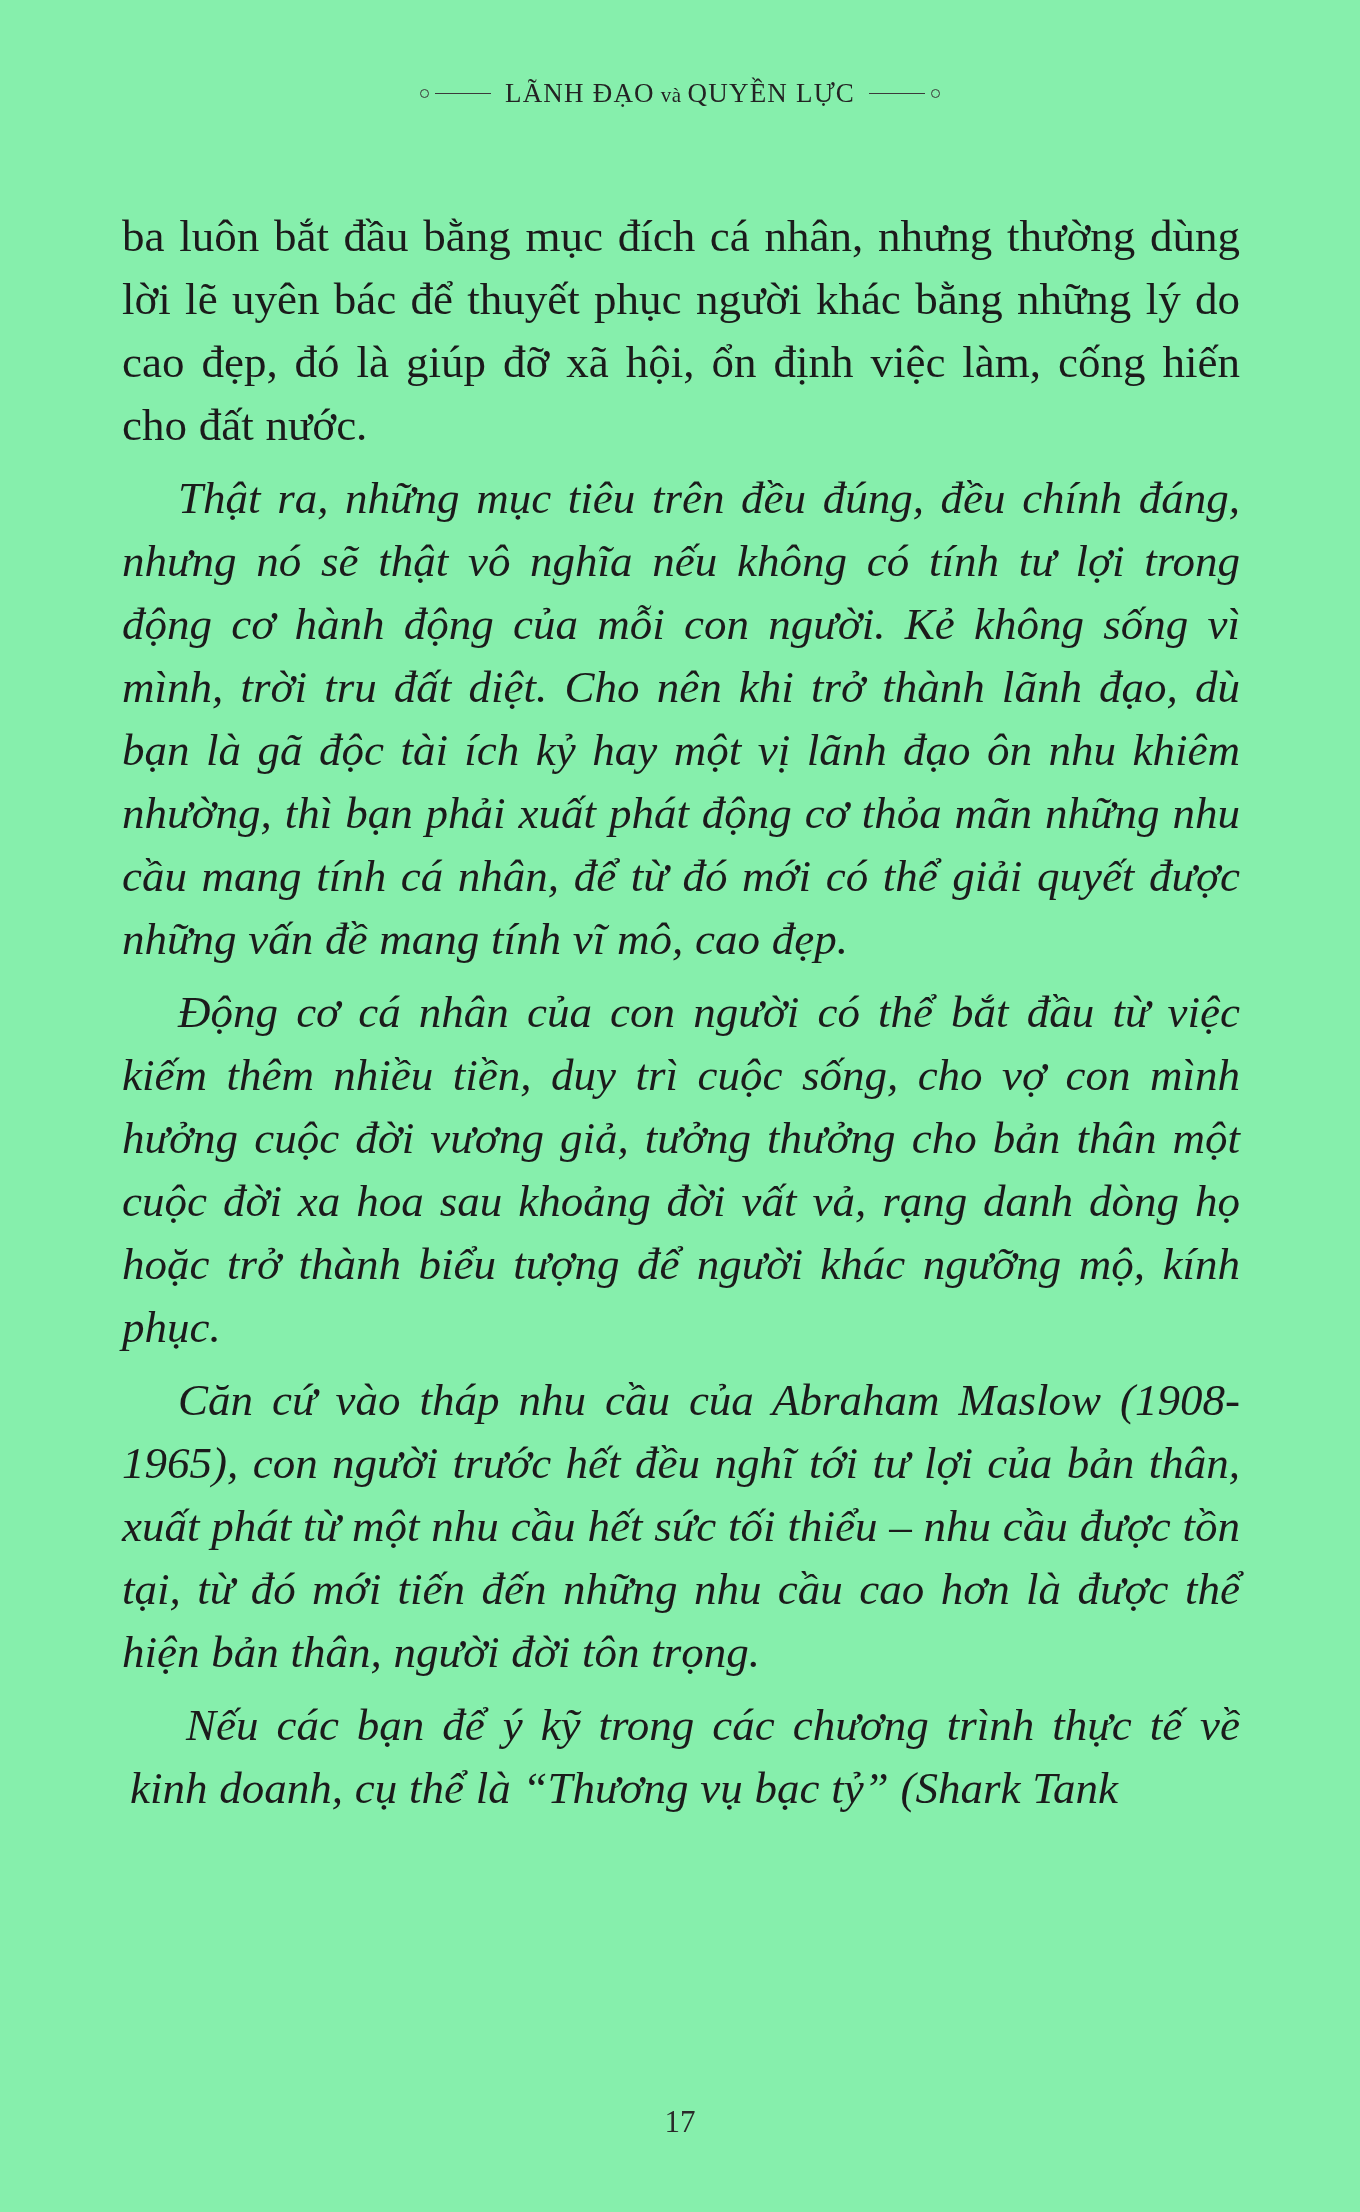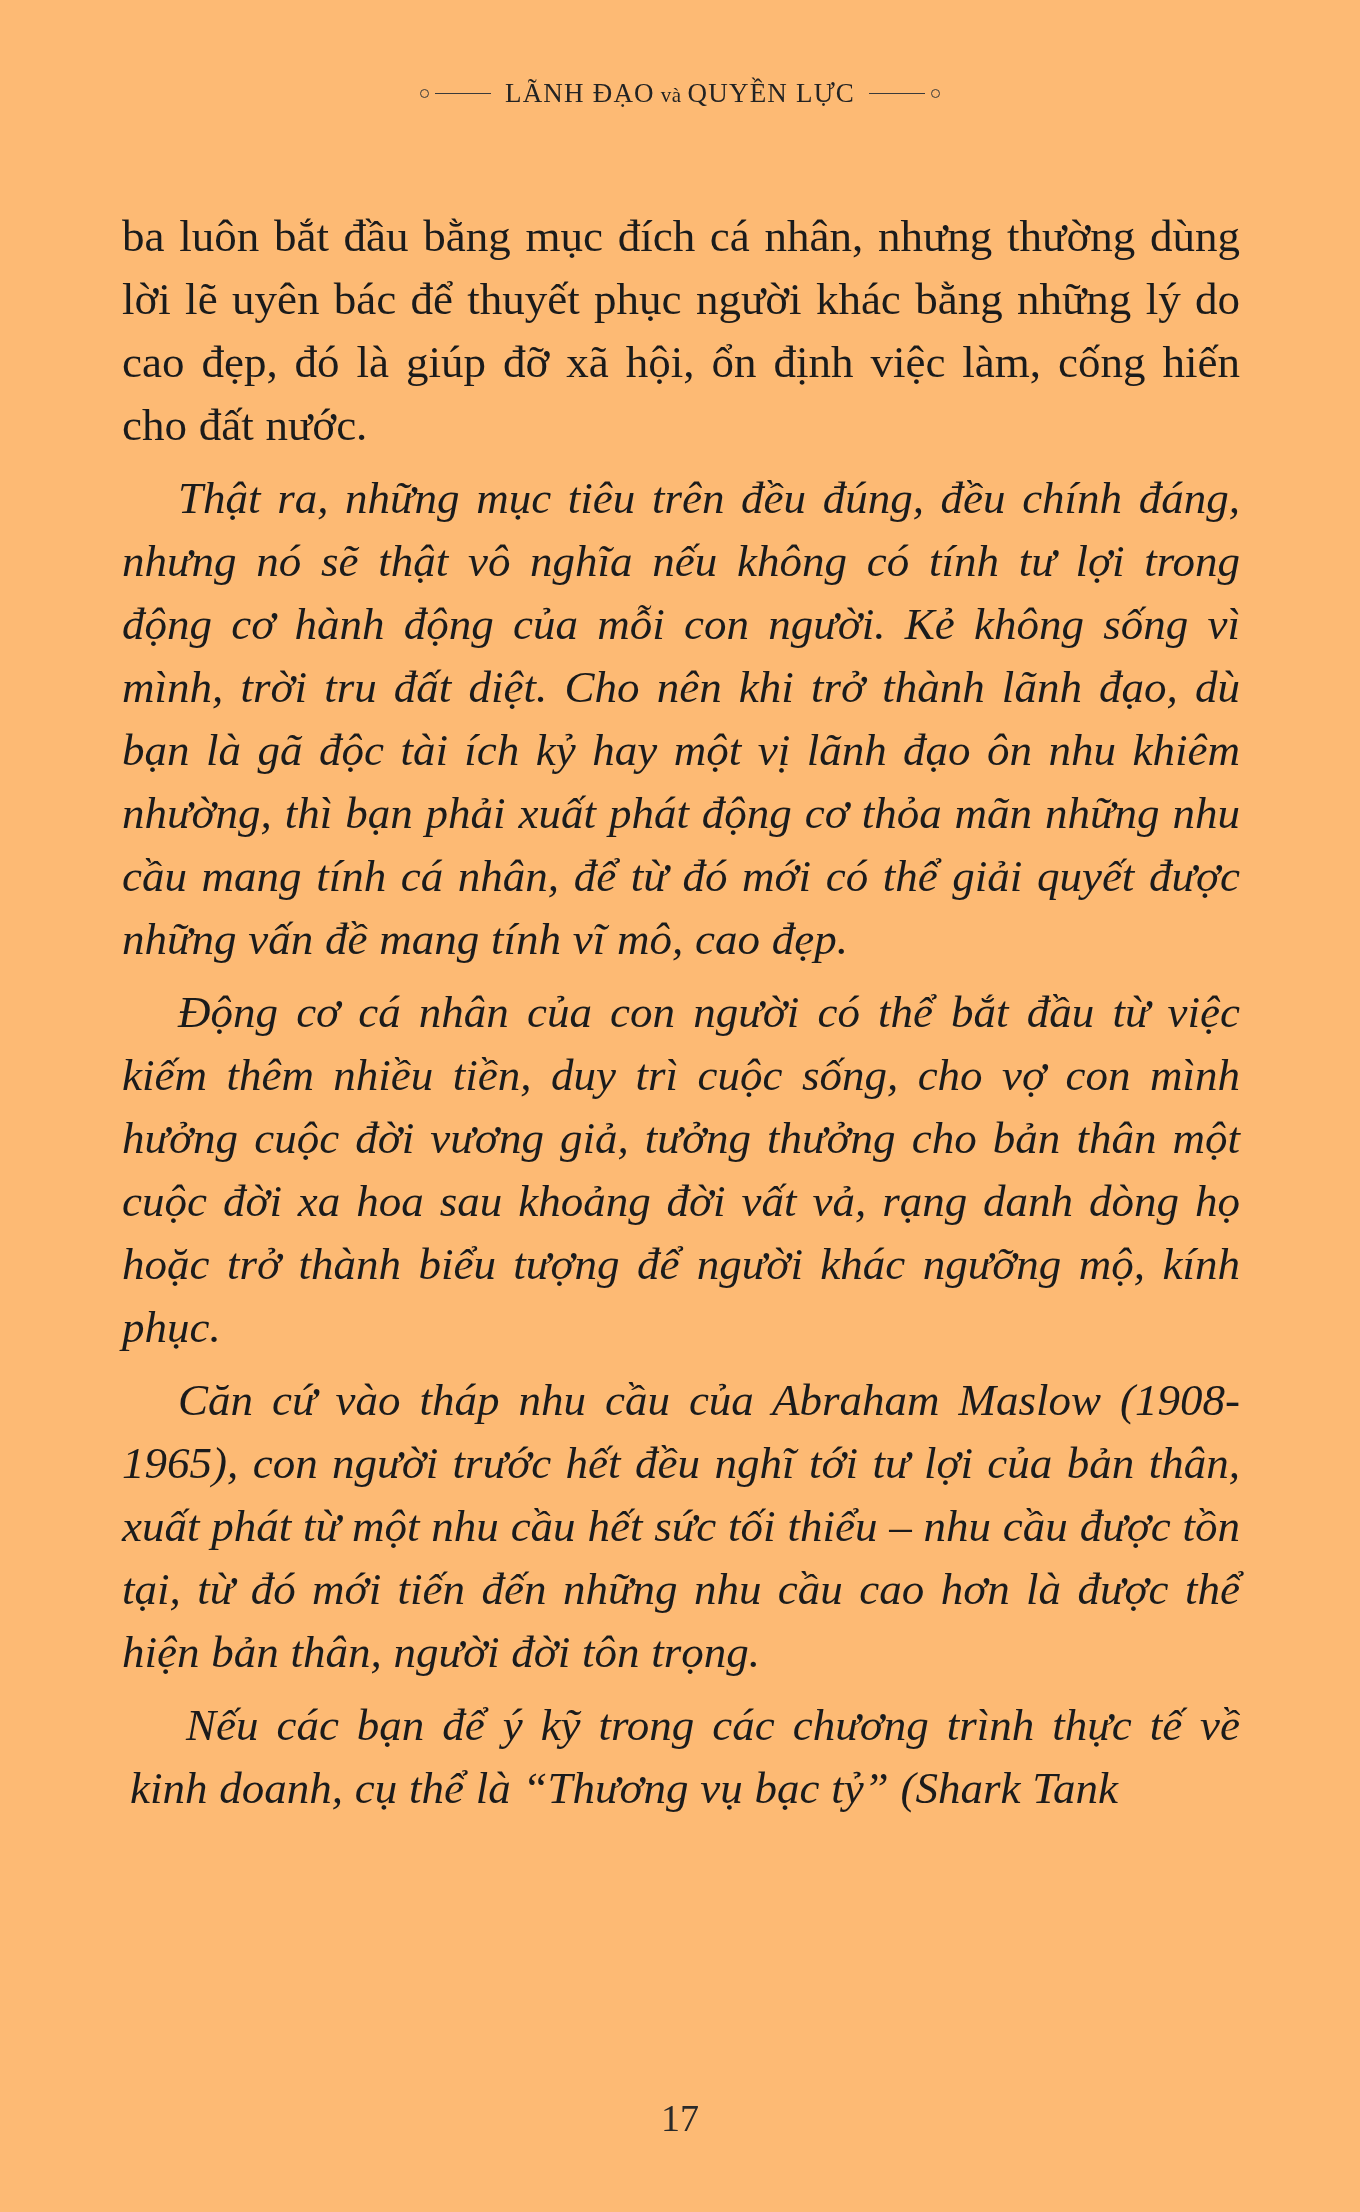--- a/index.html
+++ b/index.html
@@ -14,21 +14,21 @@
     color: #1a1a1a;
     position: relative;
     overflow: hidden;
   }
   .page {
     width: 1360px;
     height: 2212px;
     box-sizing: border-box;
     padding: 0;
     position: relative;
-    background: #fdba74;
+    background: #86efac;
   }
 
   
   .running-head {
     position: absolute;
     top: 78px;
     left: 0;
     width: 100%;
     display: flex;
     align-items: center;
@@ -93,21 +93,21 @@
   }
 
   
   .folio {
     position: absolute;
     bottom: 72px;
     left: 0;
     width: 100%;
     text-align: center;
     font-family: "Liberation Serif", serif;
-    font-size: 38px;
+    font-size: 31px;
     color: #2a2a2a;
   }
 </style>
 </head>
 <body>
 
 <div class="page">
 
   <div class="running-head">
     <span class="rh-rule">

